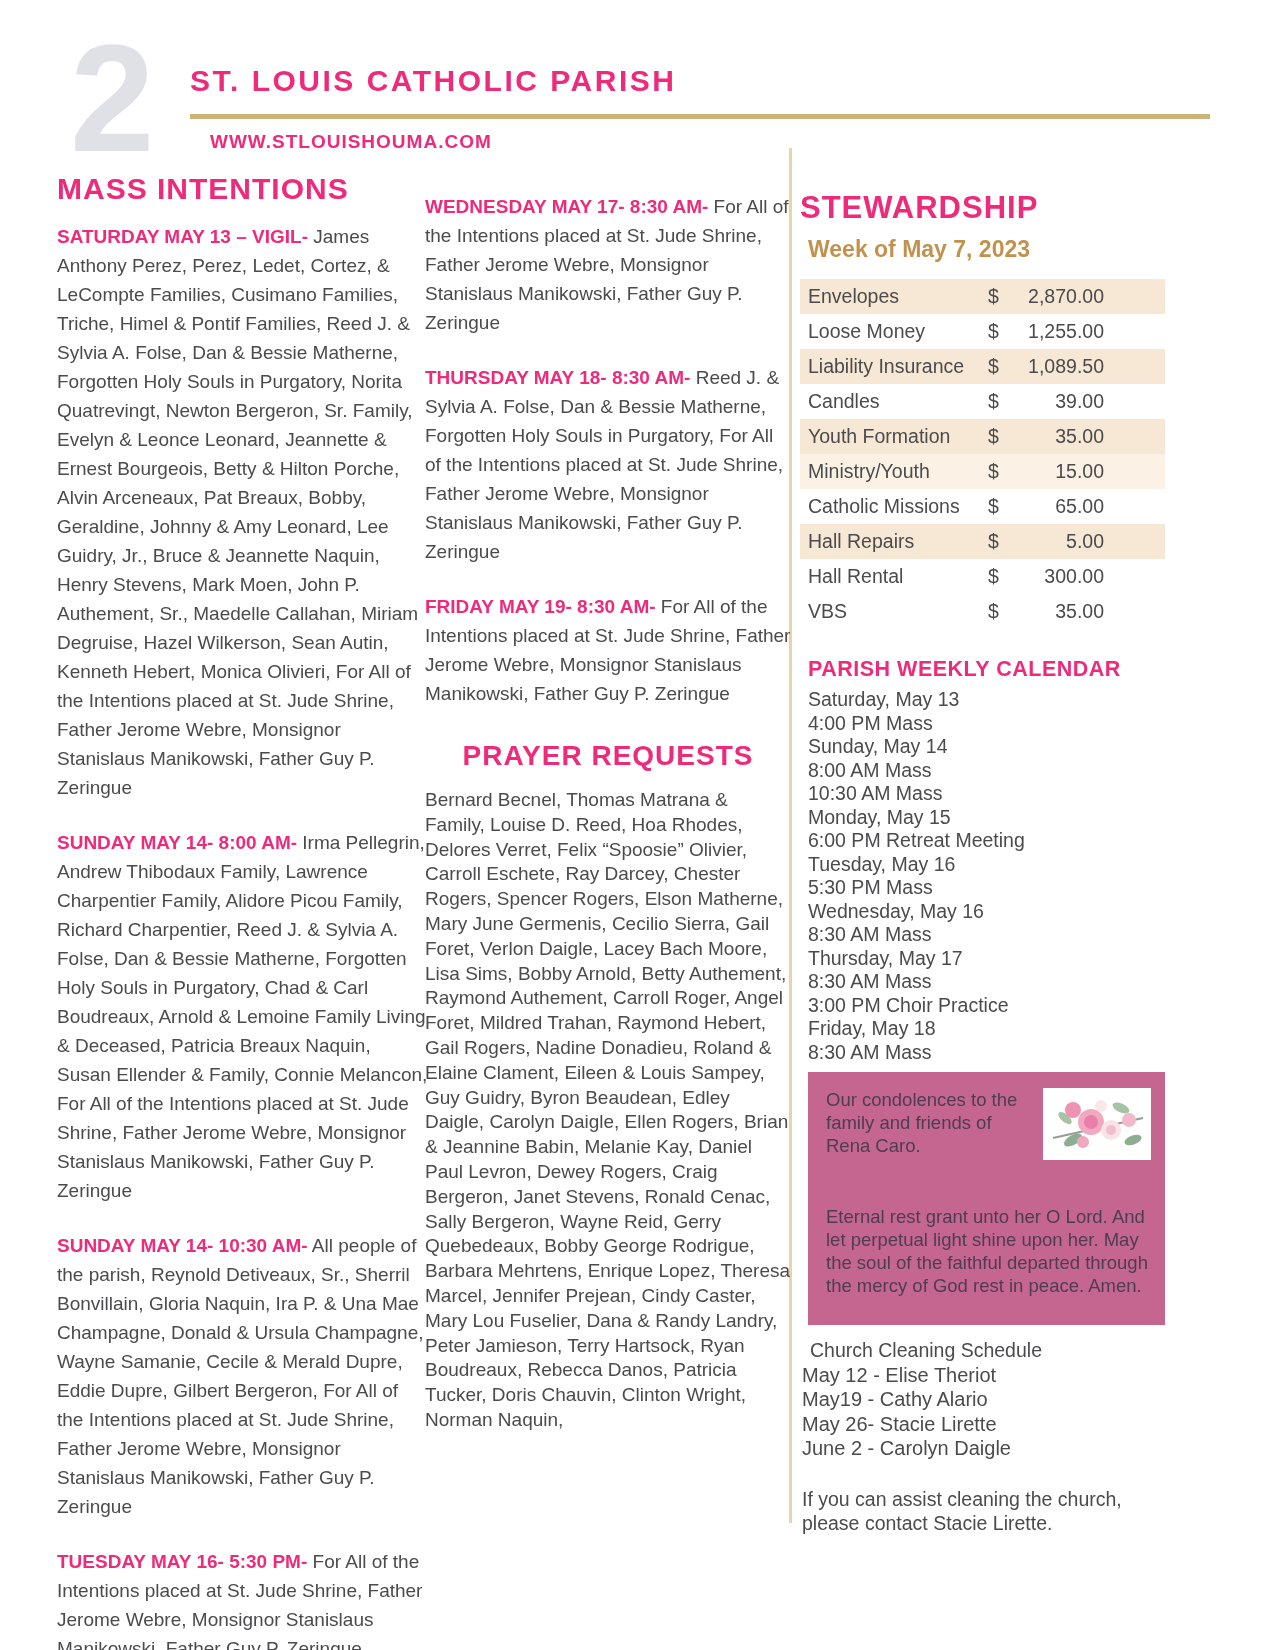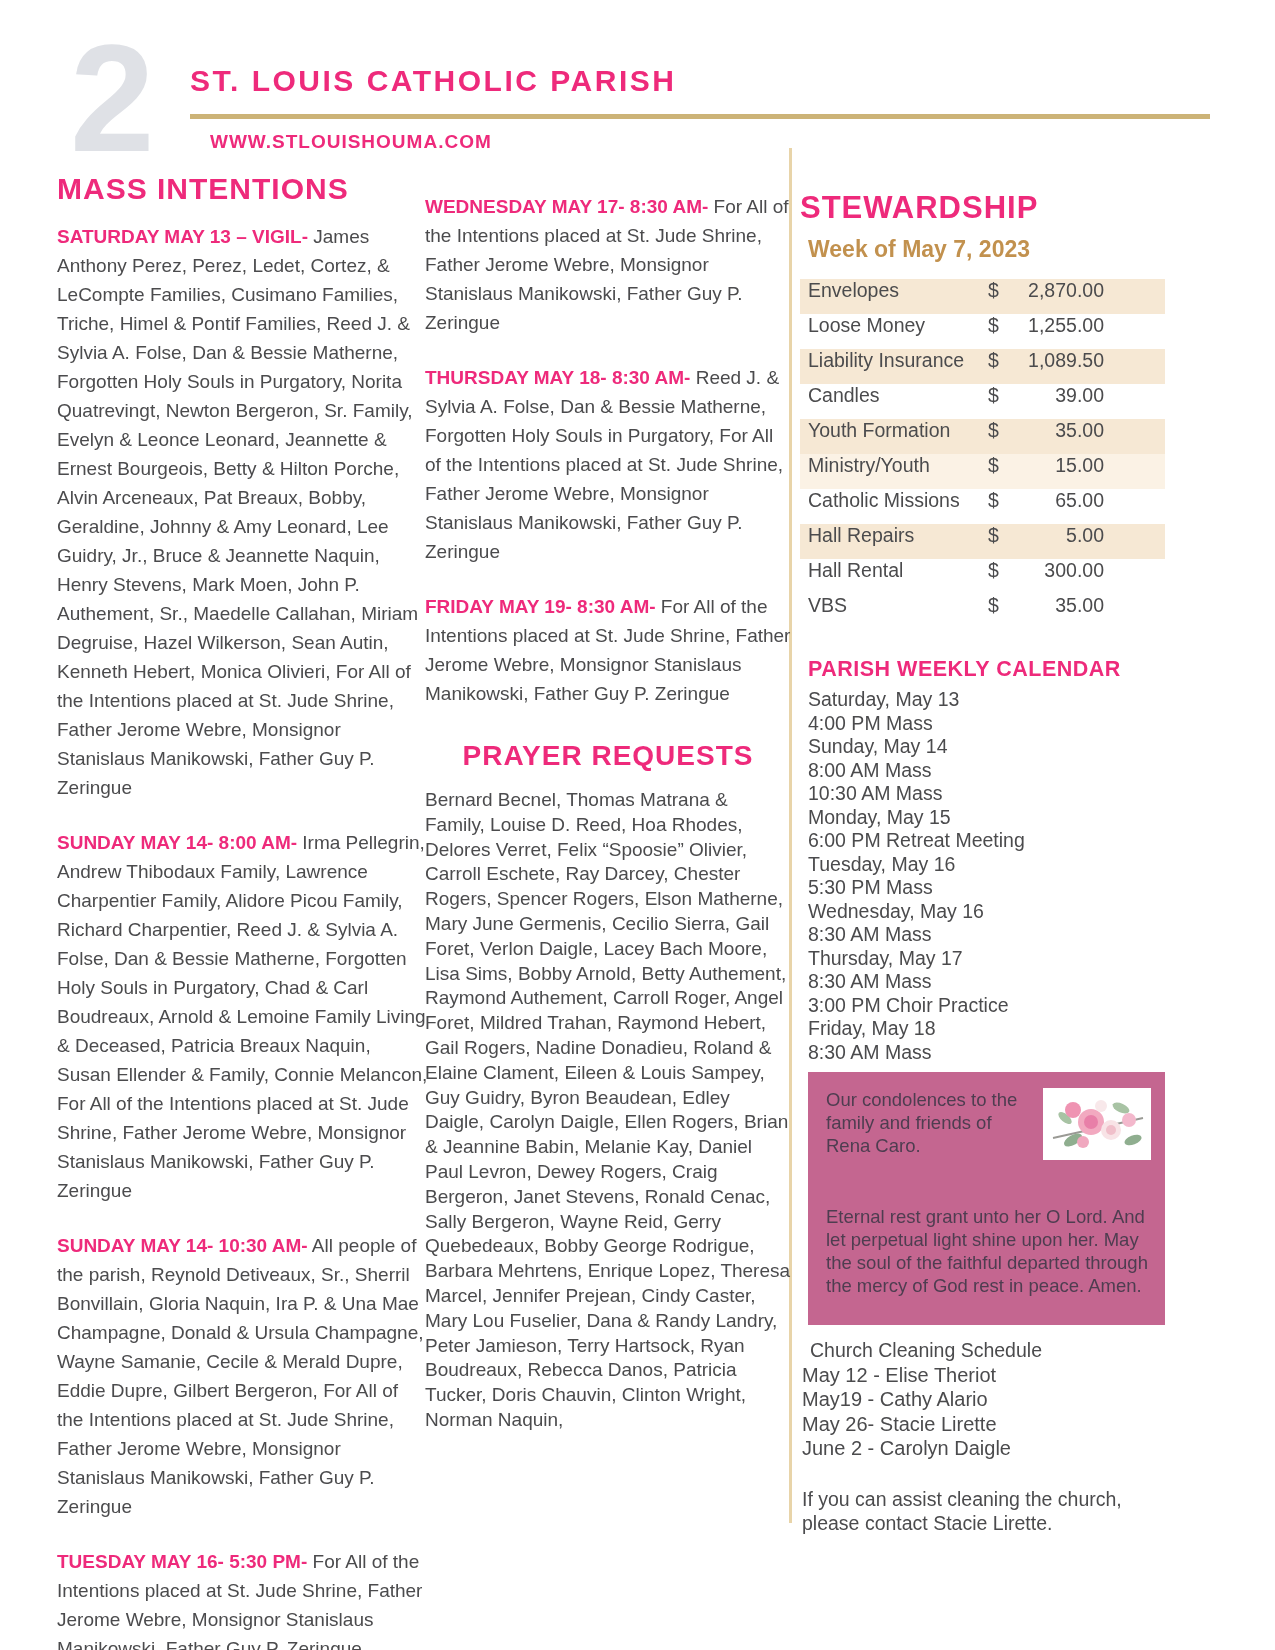--- a/index.html
+++ b/index.html
@@ -29,21 +29,21 @@
   .entry .lbl{font-weight:700;color:var(--accent-pink,#ee2a7b);}
   .prayer-heading{font-size:28px;font-weight:700;letter-spacing:1px;text-align:center;
     color:var(--accent-pink,#ee2a7b);margin:32px 0 16px 0;}
   .prayer-text{font-size:19px;line-height:24.8px;}
   
   .stewardship-heading{font-size:31px;font-weight:700;letter-spacing:1px;
     color:var(--accent-pink,#ee2a7b);margin:0;}
   .stewardship-week{font-size:23px;font-weight:700;color:var(--gold,#c2914e);
     margin:10px 0 0 8px;}
   .stew-table{margin-top:16px;}
-  .stew-row{display:flex;align-items:flex-start;height:35px;font-size:19.5px;padding:0 8px;}
+  .stew-row{display:flex;align-items:center;height:35px;font-size:19.5px;padding:0 8px;}
   .stew-row.shade-strong{background:var(--row-beige,#f6e8d4);}
   .stew-row.shade-light{background:var(--row-beige-light,#fbf2e5);}
   .stew-label{flex:0 0 180px;}
   .stew-currency{flex:0 0 28px;}
   .stew-amount{flex:0 0 88px;text-align:right;}
   
   .calendar-heading{font-size:21.5px;font-weight:700;letter-spacing:0.5px;
     color:var(--accent-pink,#ee2a7b);margin:28px 0 6px 8px;}
   .calendar-lines{font-size:19.5px;line-height:23.5px;margin-left:8px;white-space:pre-line;}
   

